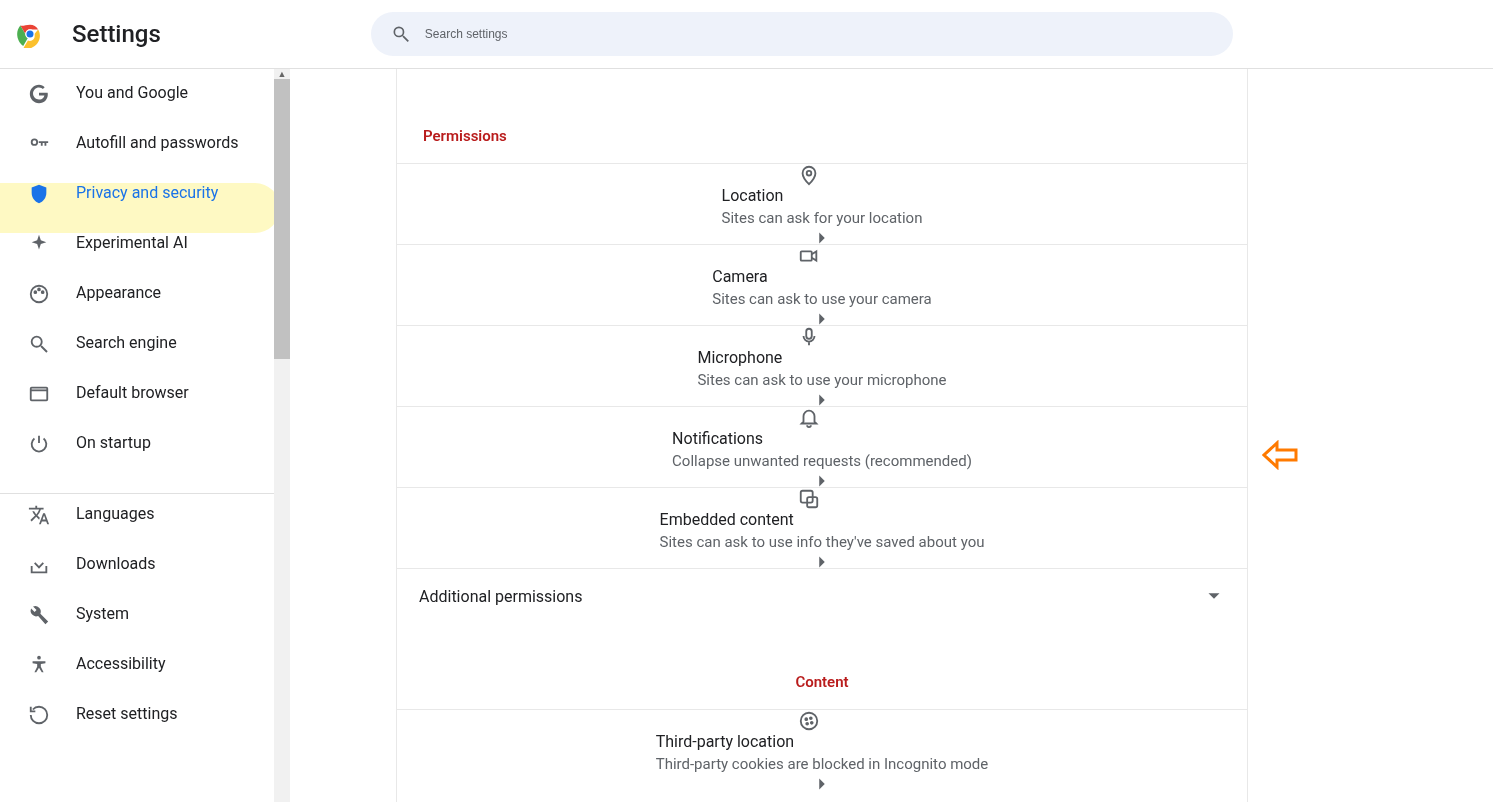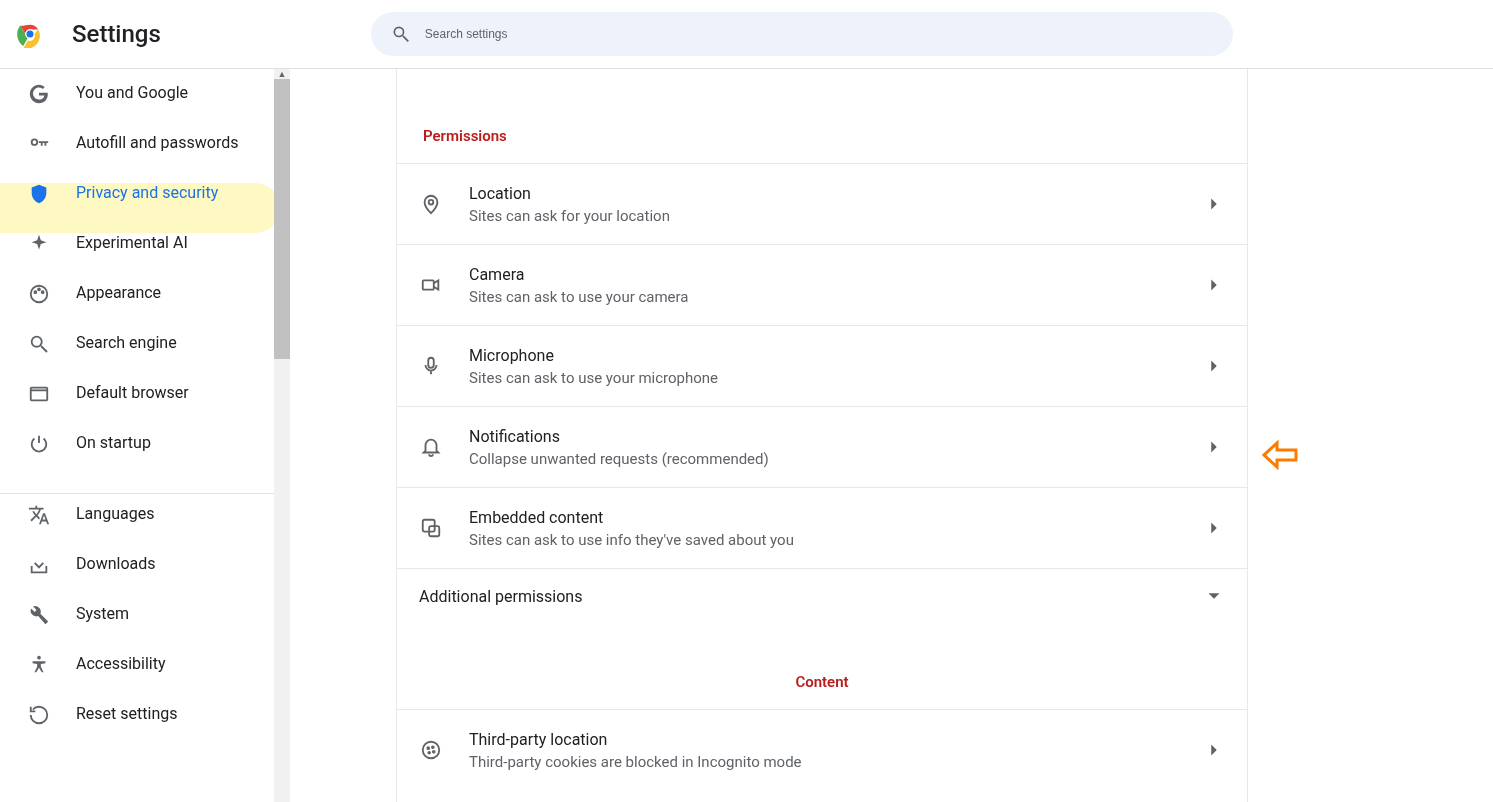--- a/index.html
+++ b/index.html
@@ -141,20 +141,21 @@
   padding-top: 50px;
   text-align: center;
 }
 .row {
   display: flex;
   align-items: center;
   height: 81px;
   padding: 0 22px;
   border-top: 1px solid #e8e8e8;
   cursor: pointer;
+  flex-direction: column;
 }
 .row:first-of-type { border-top: none; }
 .row .row-icon {
   width: 24px;
   height: 24px;
   margin-right: 26px;
   display: flex;
   align-items: center;
   justify-content: center;
   color: #5f6368;

